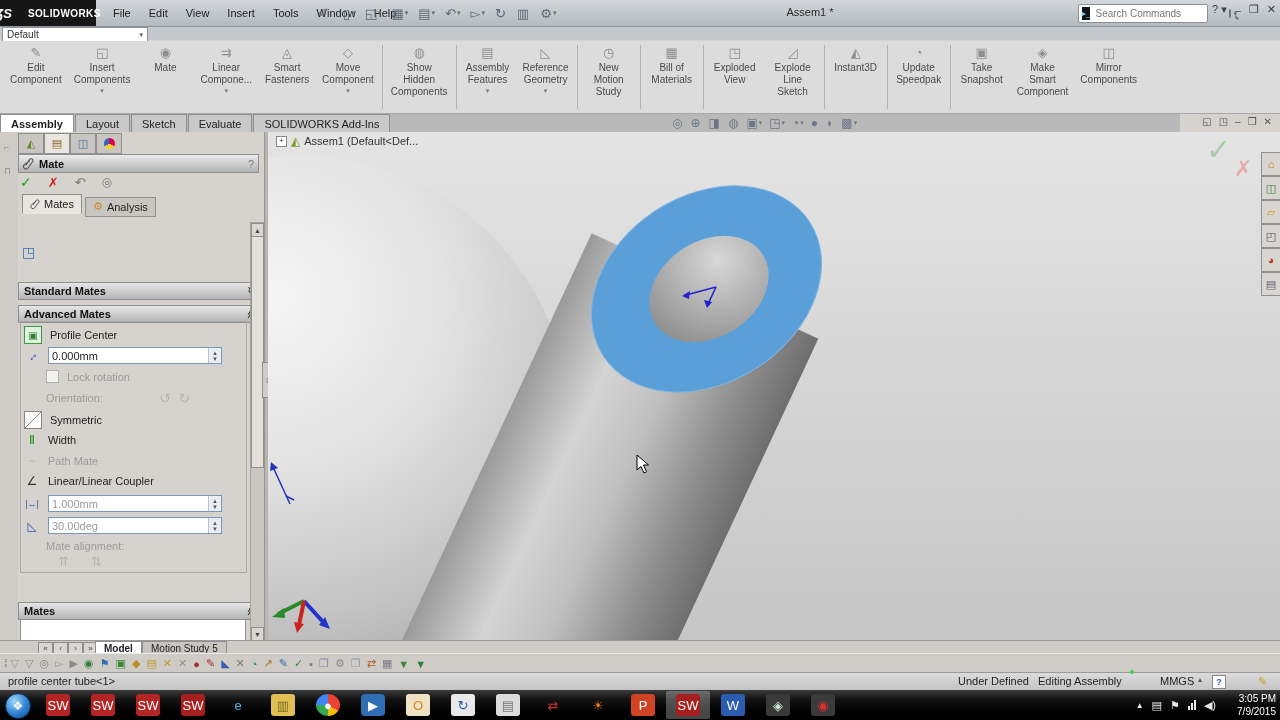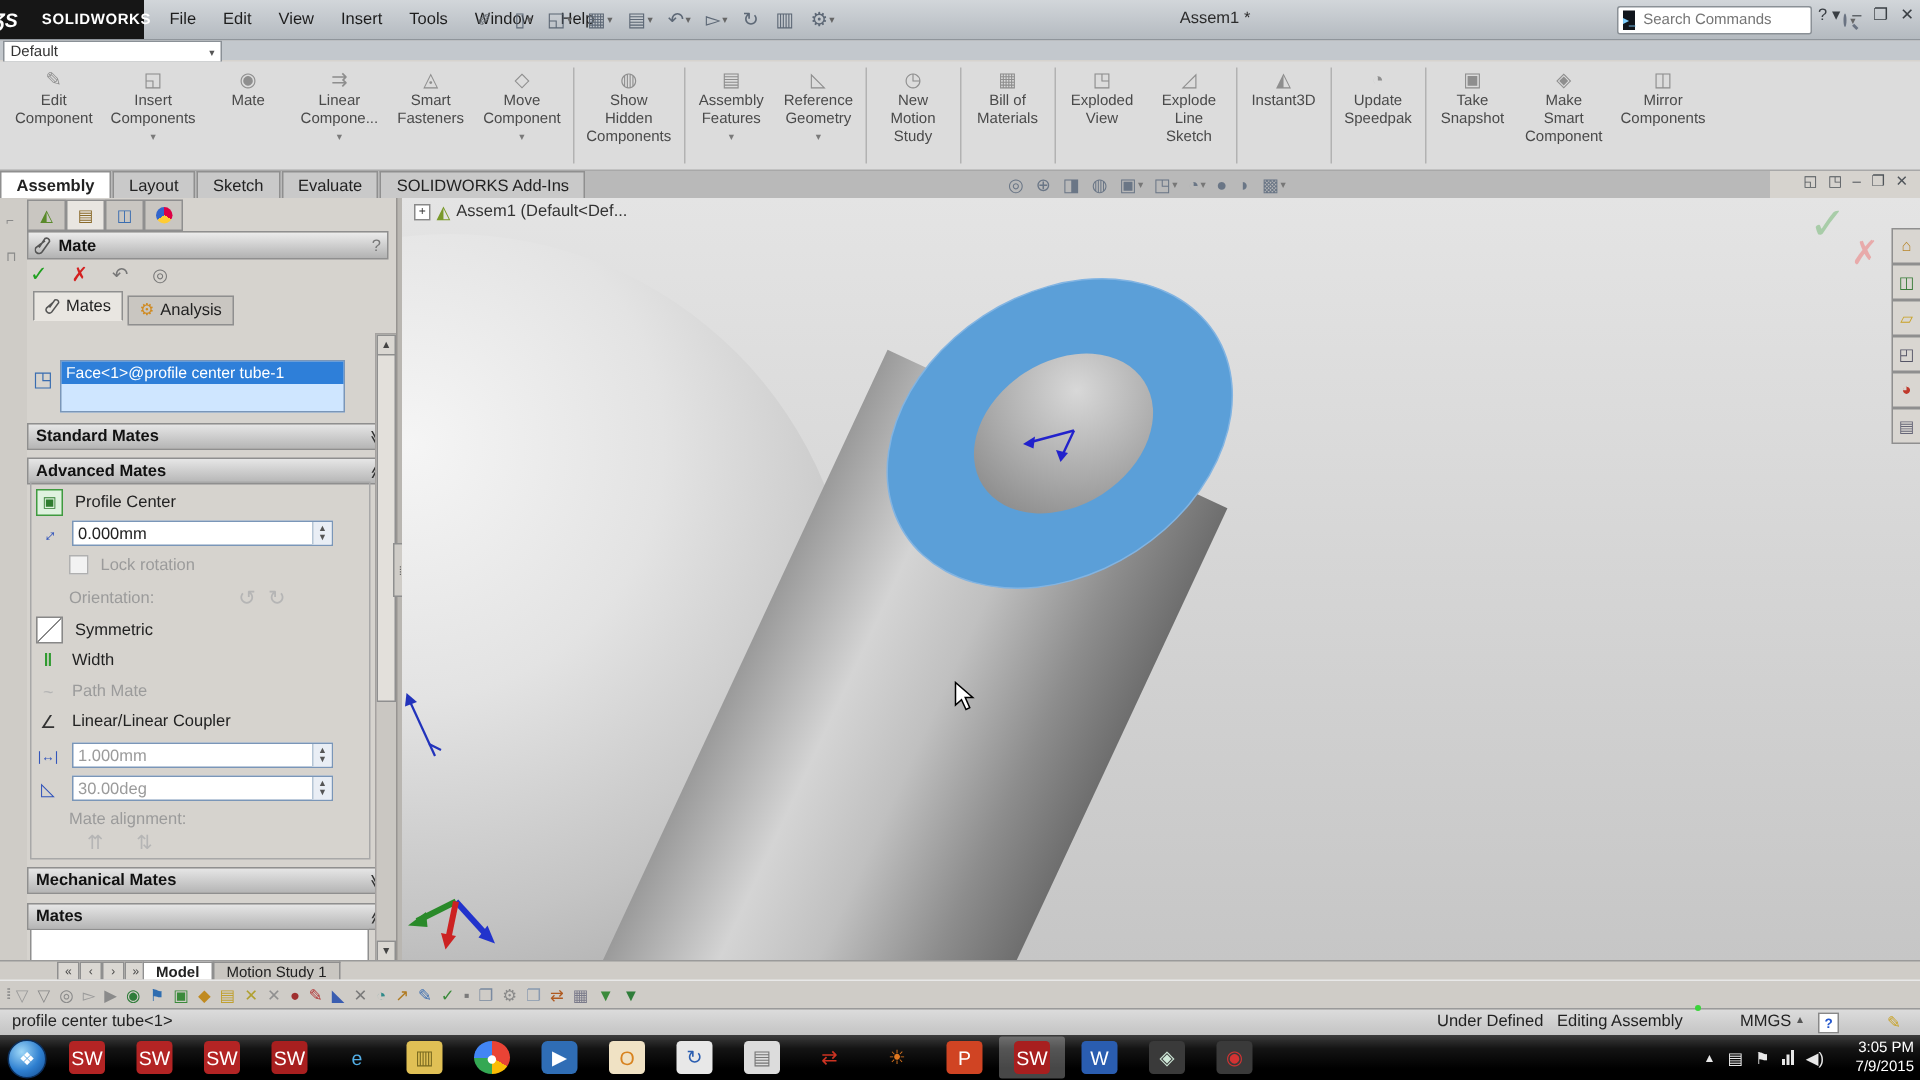--- a/index.html
+++ b/index.html
@@ -500,23 +500,20 @@
         </svg>
       <span>Mates</span>
     </span>
     <span class="mtab">
       <span style="color:#d08a20;font-size:11px">⚙</span>
       <span>Analysis</span>
     </span>
   </div>
 
   <div class="ab" style="left:22px;top:112px" id="msel-ico">◳</div>
-  <div id="sel-list" class="ab">
-    <div id="sel-row">Face&lt;1&gt;@profile center tube-1</div>
-  </div>
 
   <div class="grp-h ab" style="top:150px">
     <span>Standard Mates</span>
     <span class="chev r-dn">≪</span>
   </div>
 
   <div class="grp-h ab" style="top:173px">
     <span>Advanced Mates</span>
     <span class="chev r-up">≪</span>
   </div>
@@ -590,24 +587,20 @@
         </span>
     </span>
   </div>
 
   <div class="ab rowlab gray" style="left:46px;top:408px">Mate alignment:</div>
   <div class="ab" style="left:58px;top:422px;display:flex;gap:22px;color:#b5b5b5;font-size:13px">
     <span>⇈</span>
     <span>⇅</span>
   </div>
 
-  <div class="grp-h ab" style="top:446px">
-    <span>Mechanical Mates</span>
-    <span class="chev r-dn">≪</span>
-  </div>
 
   <div class="grp-h ab" style="top:470px">
     <span>Mates</span>
     <span class="chev r-up">≪</span>
   </div>
   <div id="mates-list" class="ab"></div>
 
   <div id="pscroll" class="ab">
     <div class="sbtn">▲</div>
     <div id="pthumb" class="ab"></div>
@@ -684,21 +677,21 @@
         <span style="color: rgb(102, 102, 119);">▤</span>
       </div>
     </div>
 </div>
 
 <div id="mtabs" class="ab">
   <span class="ab" style="left:38px;top:0">
     <span class="navb">«</span><span class="navb">‹</span><span class="navb">›</span><span class="navb">»</span>
   </span>
   <span class="btab active ab" style="left:95px;top:0">Model</span>
-  <span class="btab ab" style="left:142px;top:0">Motion Study 1</span>
+  <span class="btab ab" style="left:142px;top:0">Motion Study 5</span>
 </div>
 
 <div id="ftoolbar" class="ab">
   <span id="grip">⁞⁞</span>
   <span style="display:flex;gap:6px;align-items:center">
 
       <span class="fico" style="color: rgb(154, 154, 154);">▽</span>
 
       <span class="fico" style="color: rgb(138, 138, 138);">▽</span>
 

